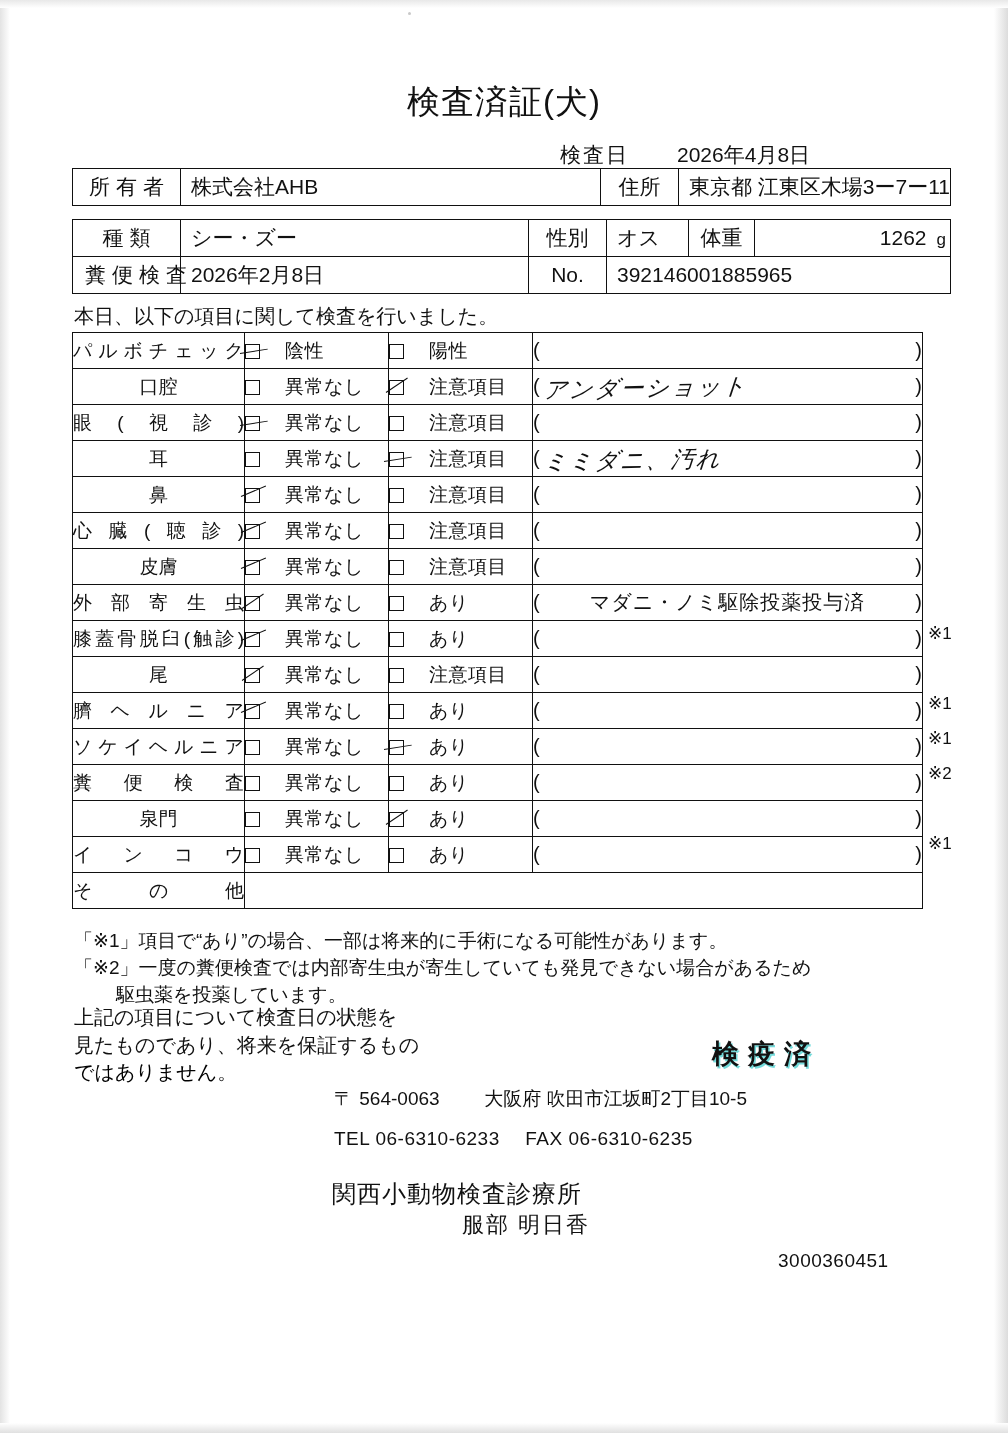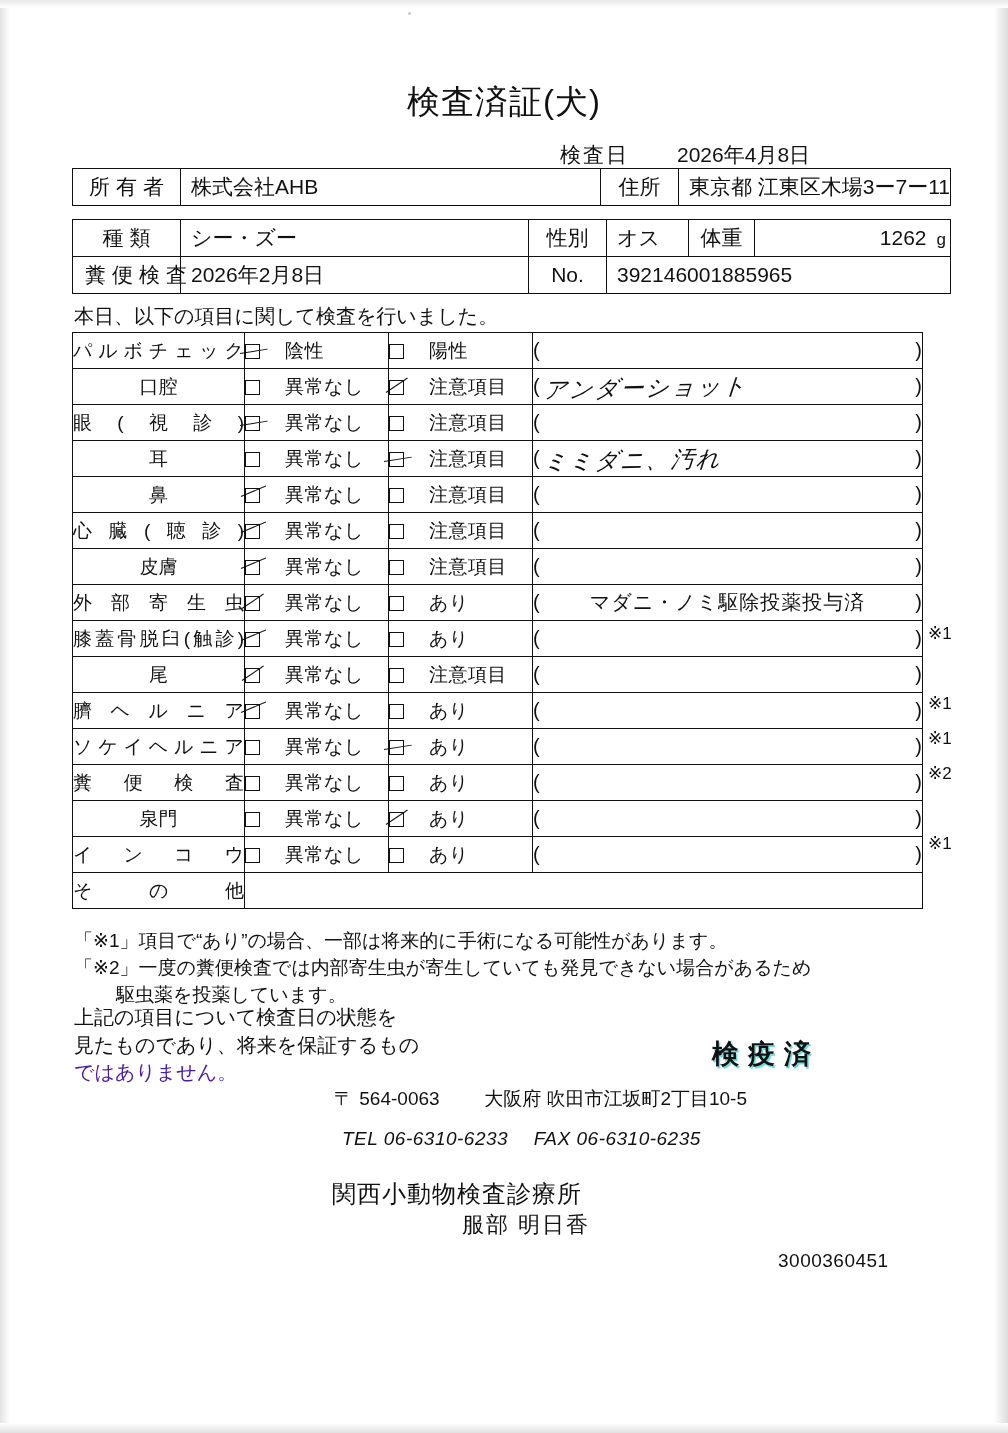--- a/index.html
+++ b/index.html
@@ -221,21 +221,21 @@
   }
   .notes .indent { padding-left: 42px; }
 
   
   .disclaimer {
     position: absolute;
     left: 74px; top: 1004px;
     font-size: 20px;
     line-height: 1.38;
   }
-  .disclaimer .fade { color: #4c1d95; }
+  .disclaimer .fade { color: #000000; }
 
   
   .stamp {
     position: absolute;
     left: 712px; top: 1036px;
     font-size: 27px;
     letter-spacing: 9px;
     font-weight: 600;
     text-shadow: 1.5px 2px 0 rgba(0,190,190,0.55);
   }
@@ -244,24 +244,23 @@
   .addr-line {
     position: absolute;
     left: 334px; top: 1086px;
     font-size: 19px;
   }
   .addr-line .zip-mark { letter-spacing: 1px; }
   .addr-line .sep { display: inline-block; width: 34px; }
 
   .tel-line {
     position: absolute;
-    left: 342px; top: 1128px;
+    left: 334px; top: 1128px;
     font-size: 19px;
     letter-spacing: 0.5px;
-    font-style: italic;
   }
   .tel-line .sep { display: inline-block; width: 14px; }
 
   .clinic-name {
     position: absolute;
     left: 332px; top: 1178px;
     font-size: 24px;
     letter-spacing: 1px;
   }
   .vet-name {

